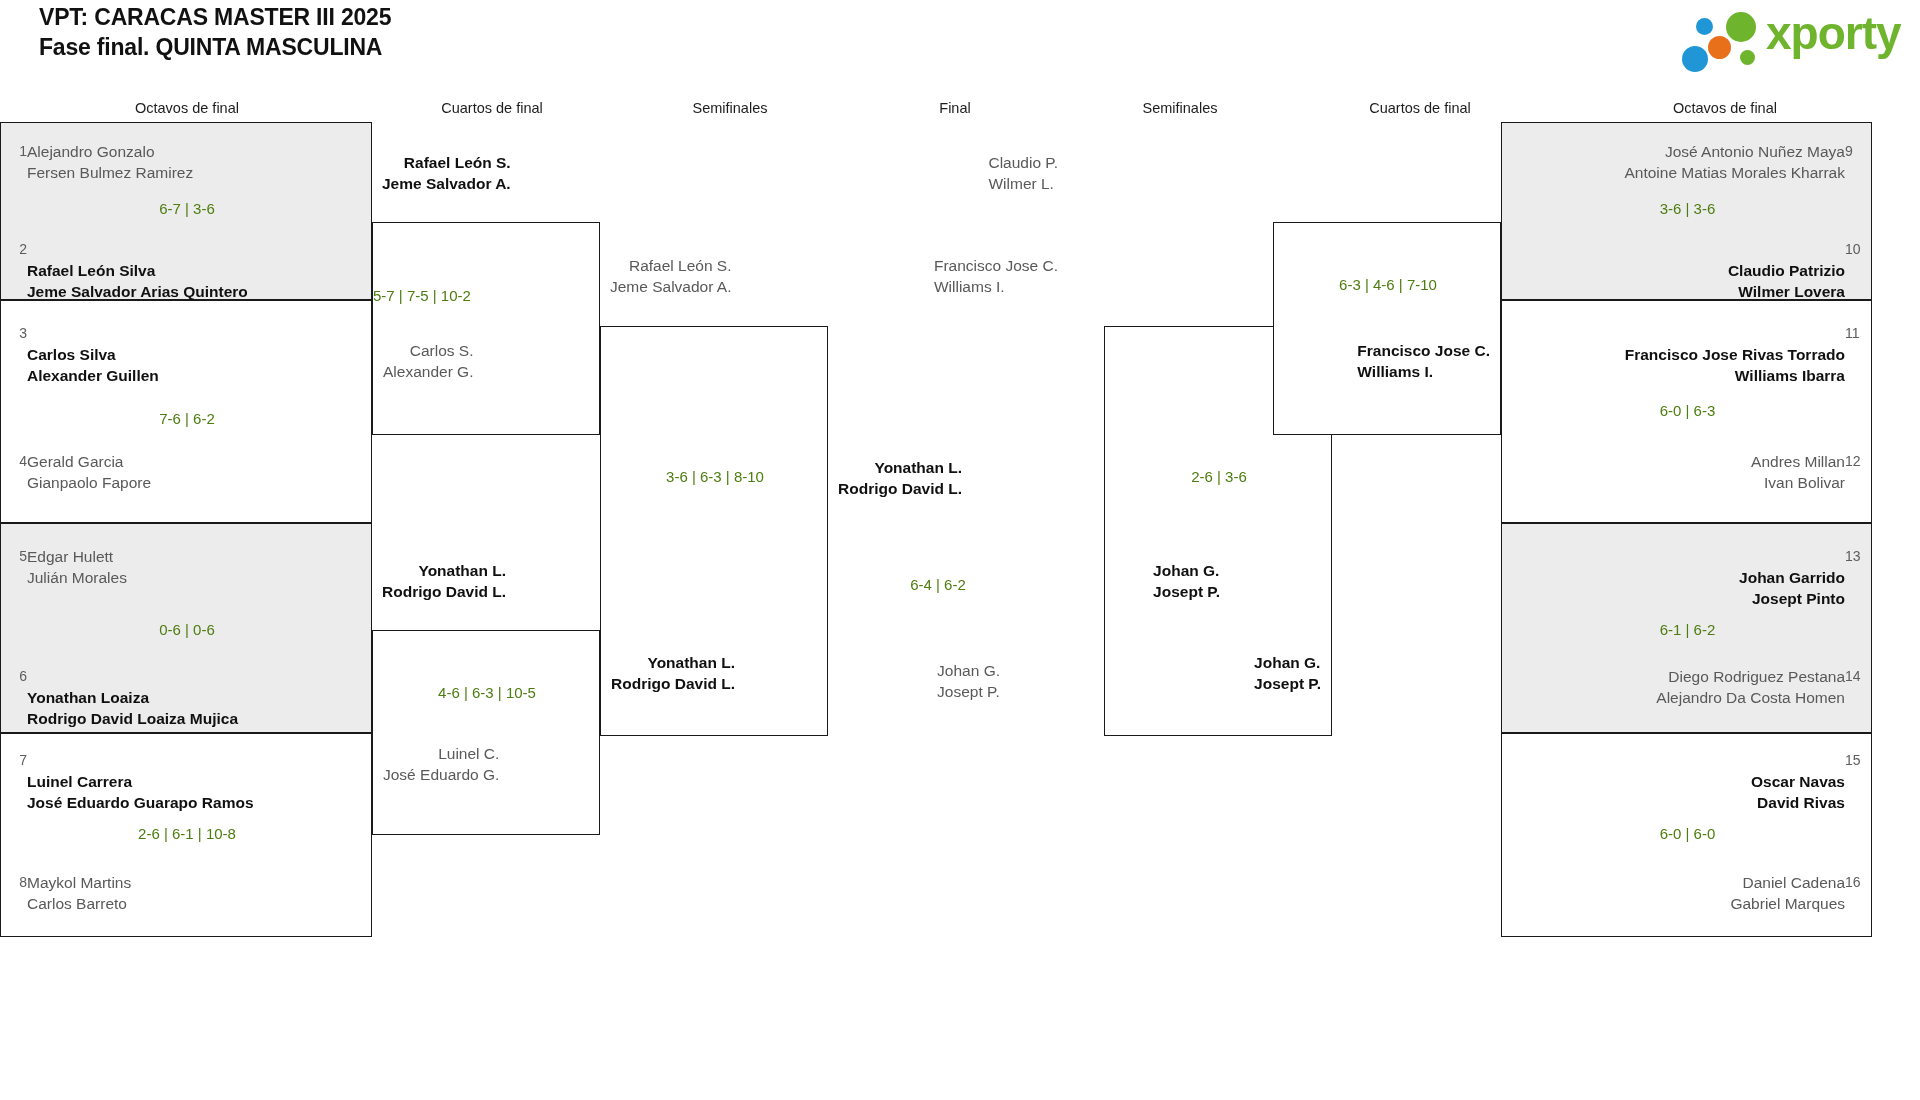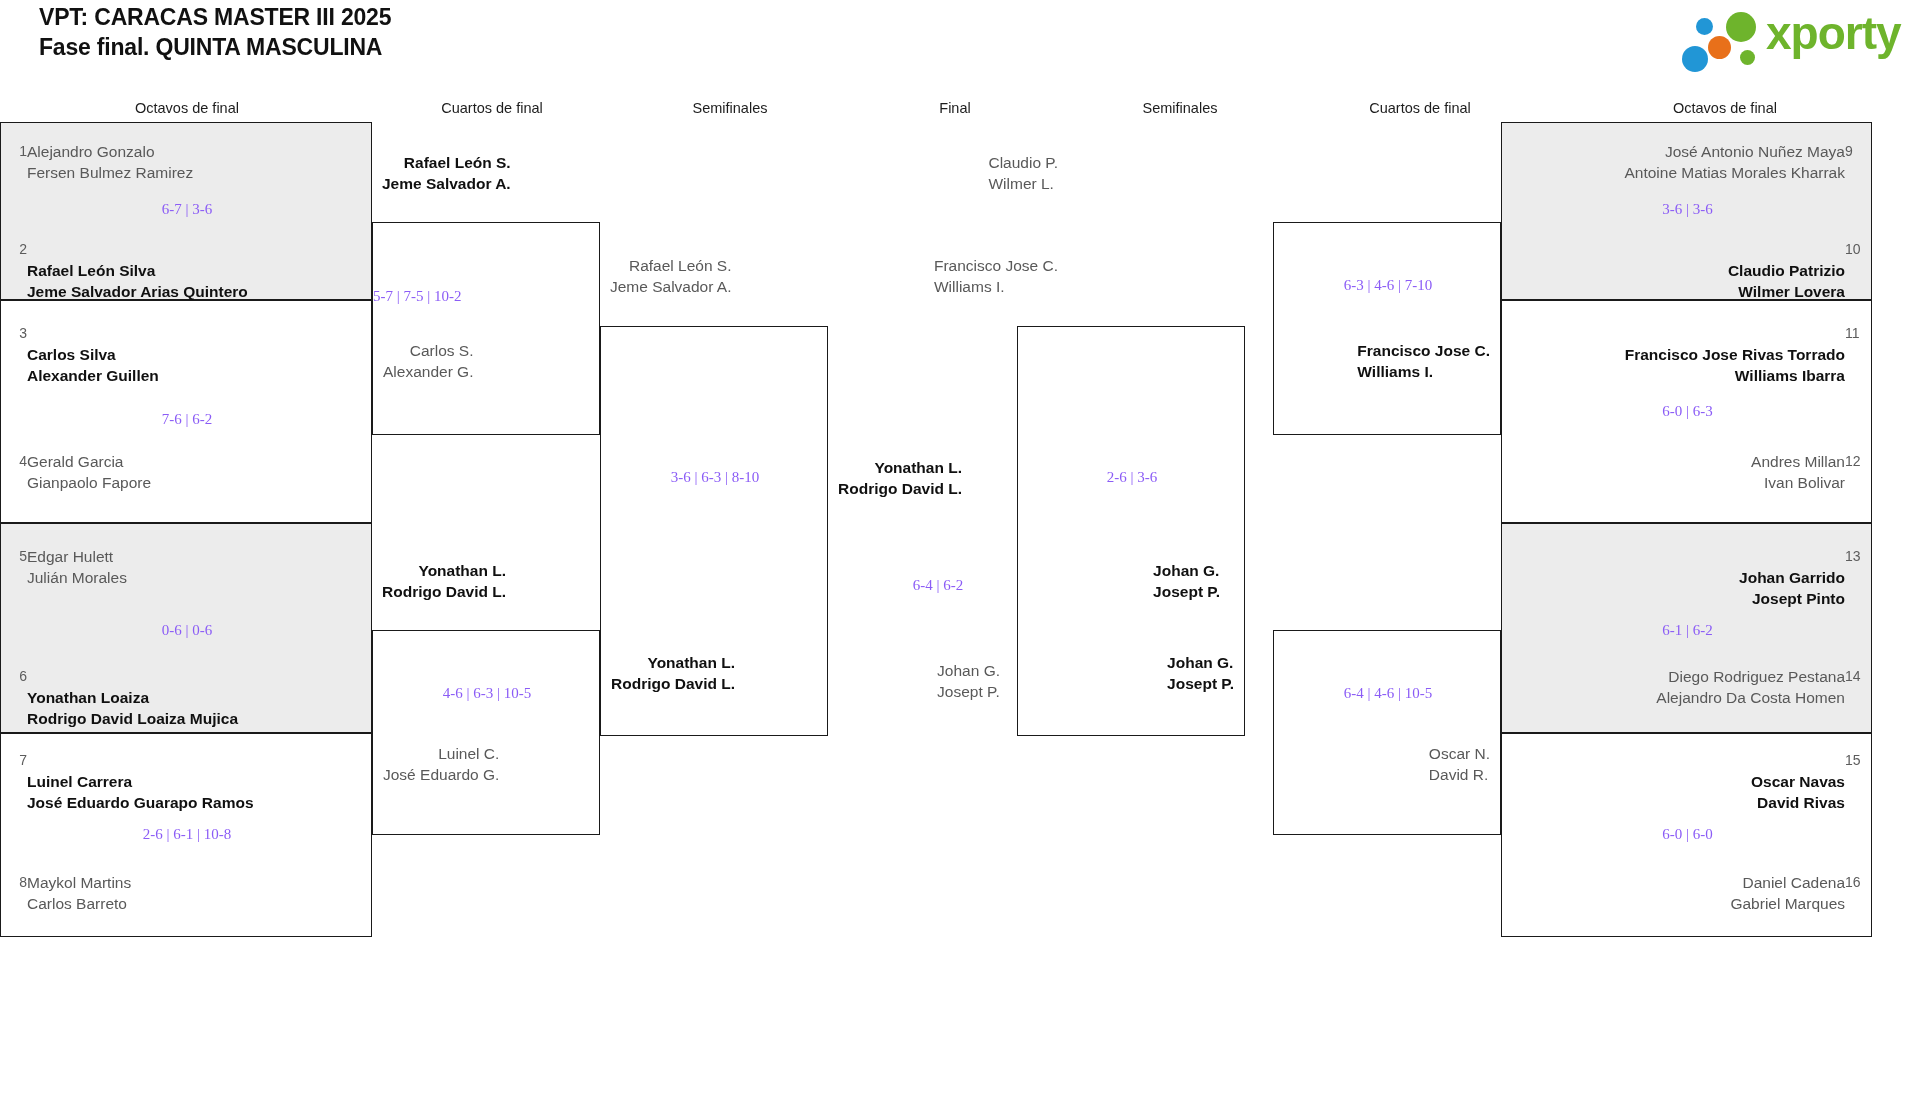--- a/index.html
+++ b/index.html
@@ -56,22 +56,22 @@
   .loser  .names { font-weight: normal; color: #595959; }
 
   
   .team.left  { left: 26px; text-align: left; }
   .team.left .seed { left: -22px; }
   
   .team.right { right: 26px; text-align: right; }
   .team.right .seed { right: -22px; text-align: left; }
 
   .score {
-    position: absolute; font-size: 15px; color: #8b5cf6;
-    line-height: 20px; white-space: nowrap; font-family: Liberation Serif, serif;
+    position: absolute; font-size: 15px; color: #4d7c0f;
+    line-height: 20px; white-space: nowrap;
   }
 
   
   .float-team { position: absolute; font-size: 15.5px; line-height: 21px; white-space: nowrap; }
   .float-team.lft { text-align: right; }
   .float-team.rgt { }
   .float-team.winner { font-weight: bold; color: #101010; }
   .float-team.loser  { font-weight: normal; color: #595959; }
   .float-team span { display: block; }
 </style>
@@ -217,21 +217,21 @@
   <div class="score" style="left:828px; width:220px; text-align:center; top:575px;">6-4 | 6-2</div>
   <div class="float-team rgt loser" style="right:920px; top:660px;">
     <span>Johan G.</span>
     <span>Josept P.</span>
   </div>
 
   <div class="float-team rgt loser" style="right:862px; top:255px;">
     <span>Francisco Jose C.</span>
     <span>Williams I.</span>
   </div>
-  <div class="match" style="left:1017px; top:326px; width:228px; height:410px;">
+  <div class="match" style="left:1104px; top:326px; width:228px; height:410px;">
     <div class="score" style="left:0; width:228px; text-align:center; top:140px;">2-6 | 3-6</div>
     <div class="float-team rgt winner" style="right:10px; top:325px;">
       <span>Johan G.</span>
       <span>Josept P.</span>
     </div>
   </div>
 
   <div class="float-team rgt loser" style="right:862px; top:152px;">
     <span>Claudio P.</span>
     <span>Wilmer L.</span>
@@ -241,27 +241,20 @@
     <div class="float-team rgt winner" style="right:10px; top:117px;">
       <span>Francisco Jose C.</span>
       <span>Williams I.</span>
     </div>
   </div>
 
   <div class="float-team rgt winner" style="right:700px; top:560px;">
     <span>Johan G.</span>
     <span>Josept P.</span>
   </div>
-  <div class="match" style="left:1273px; top:630px; width:228px; height:205px;">
-    <div class="score" style="left:0; width:228px; text-align:center; top:52px;">6-4 | 4-6 | 10-5</div>
-    <div class="float-team rgt loser" style="right:10px; top:112px;">
-      <span>Oscar N.</span>
-      <span>David R.</span>
-    </div>
-  </div>
 
   <div class="match shaded" style="left:1501px; top:122px; width:371px; height:178px;">
     <div class="team right loser" style="top:18px;">
       <span class="seed">9</span>
       <span class="names">
         <span>José Antonio Nuñez Maya</span>
         <span>Antoine Matias Morales Kharrak</span>
       </span>
     </div>
     <div class="score" style="left:0; width:371px; text-align:center; top:76px;">3-6 | 3-6</div>

